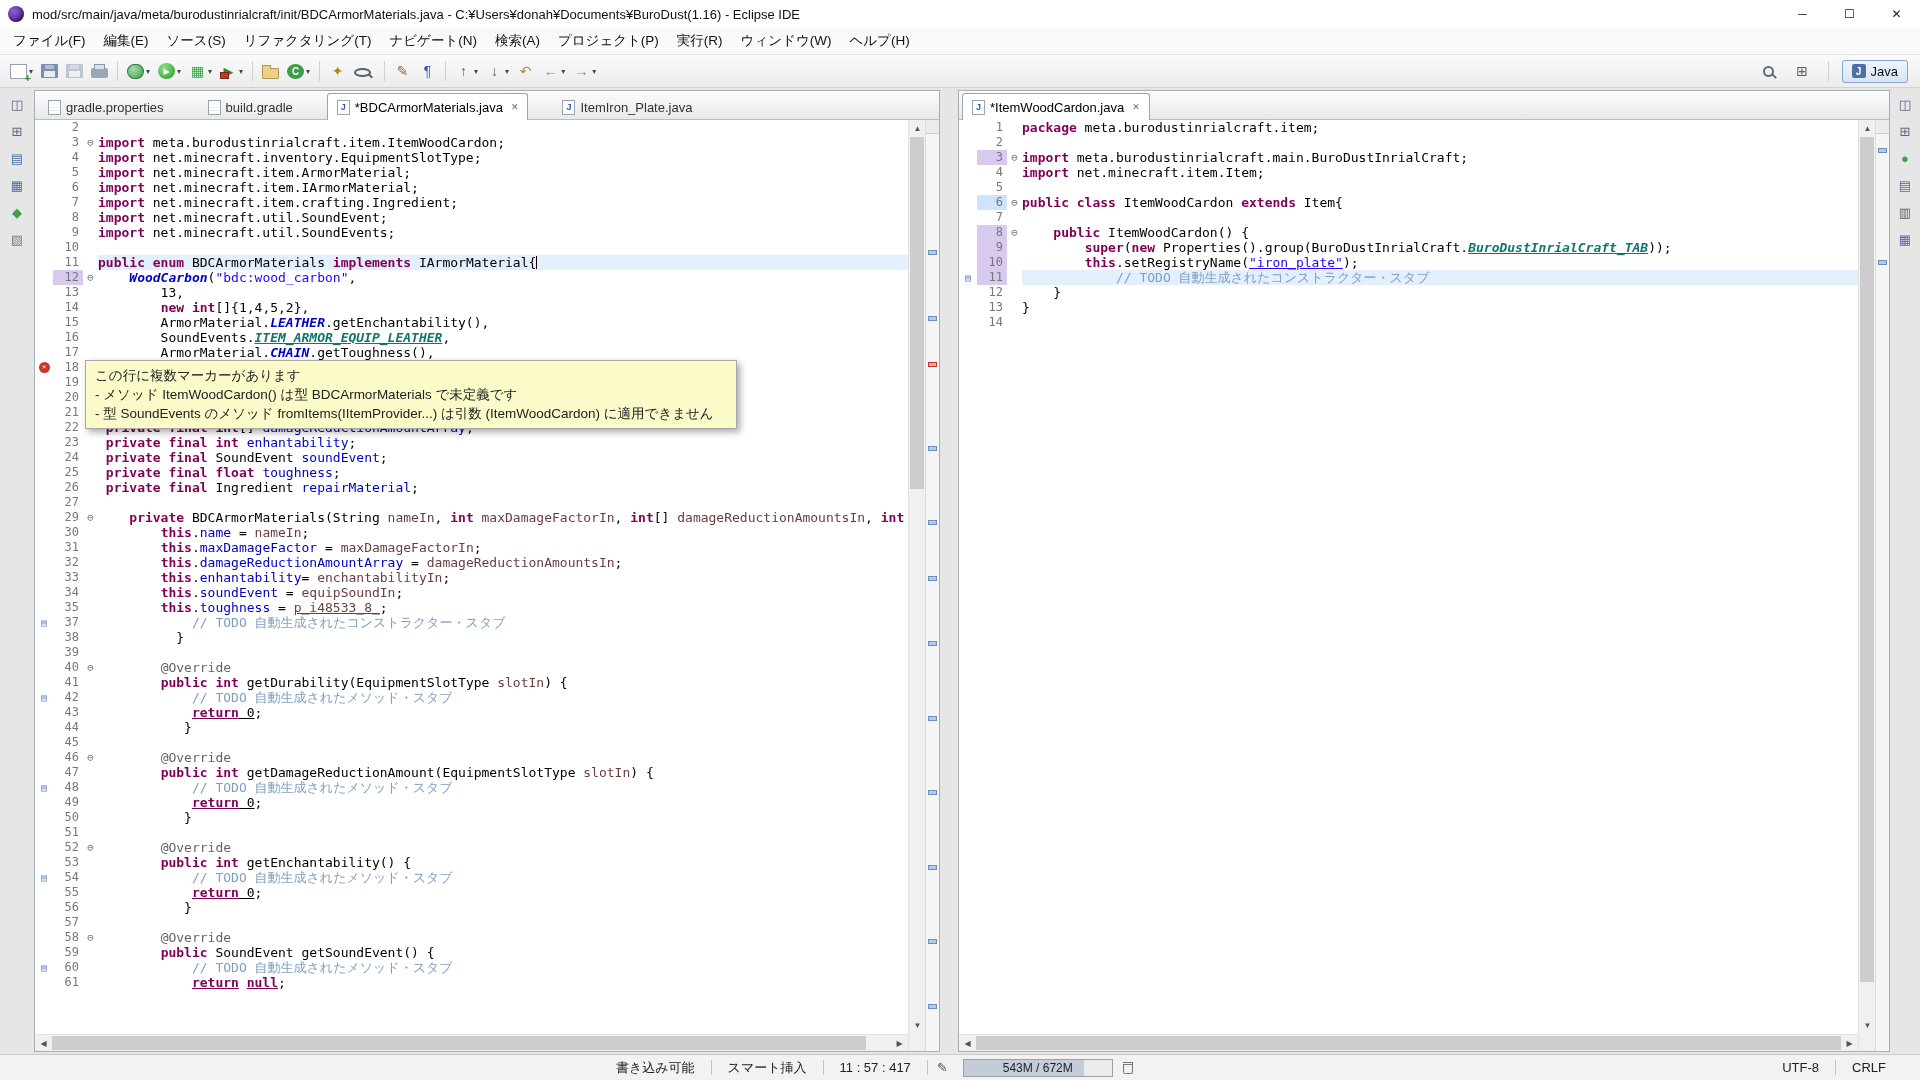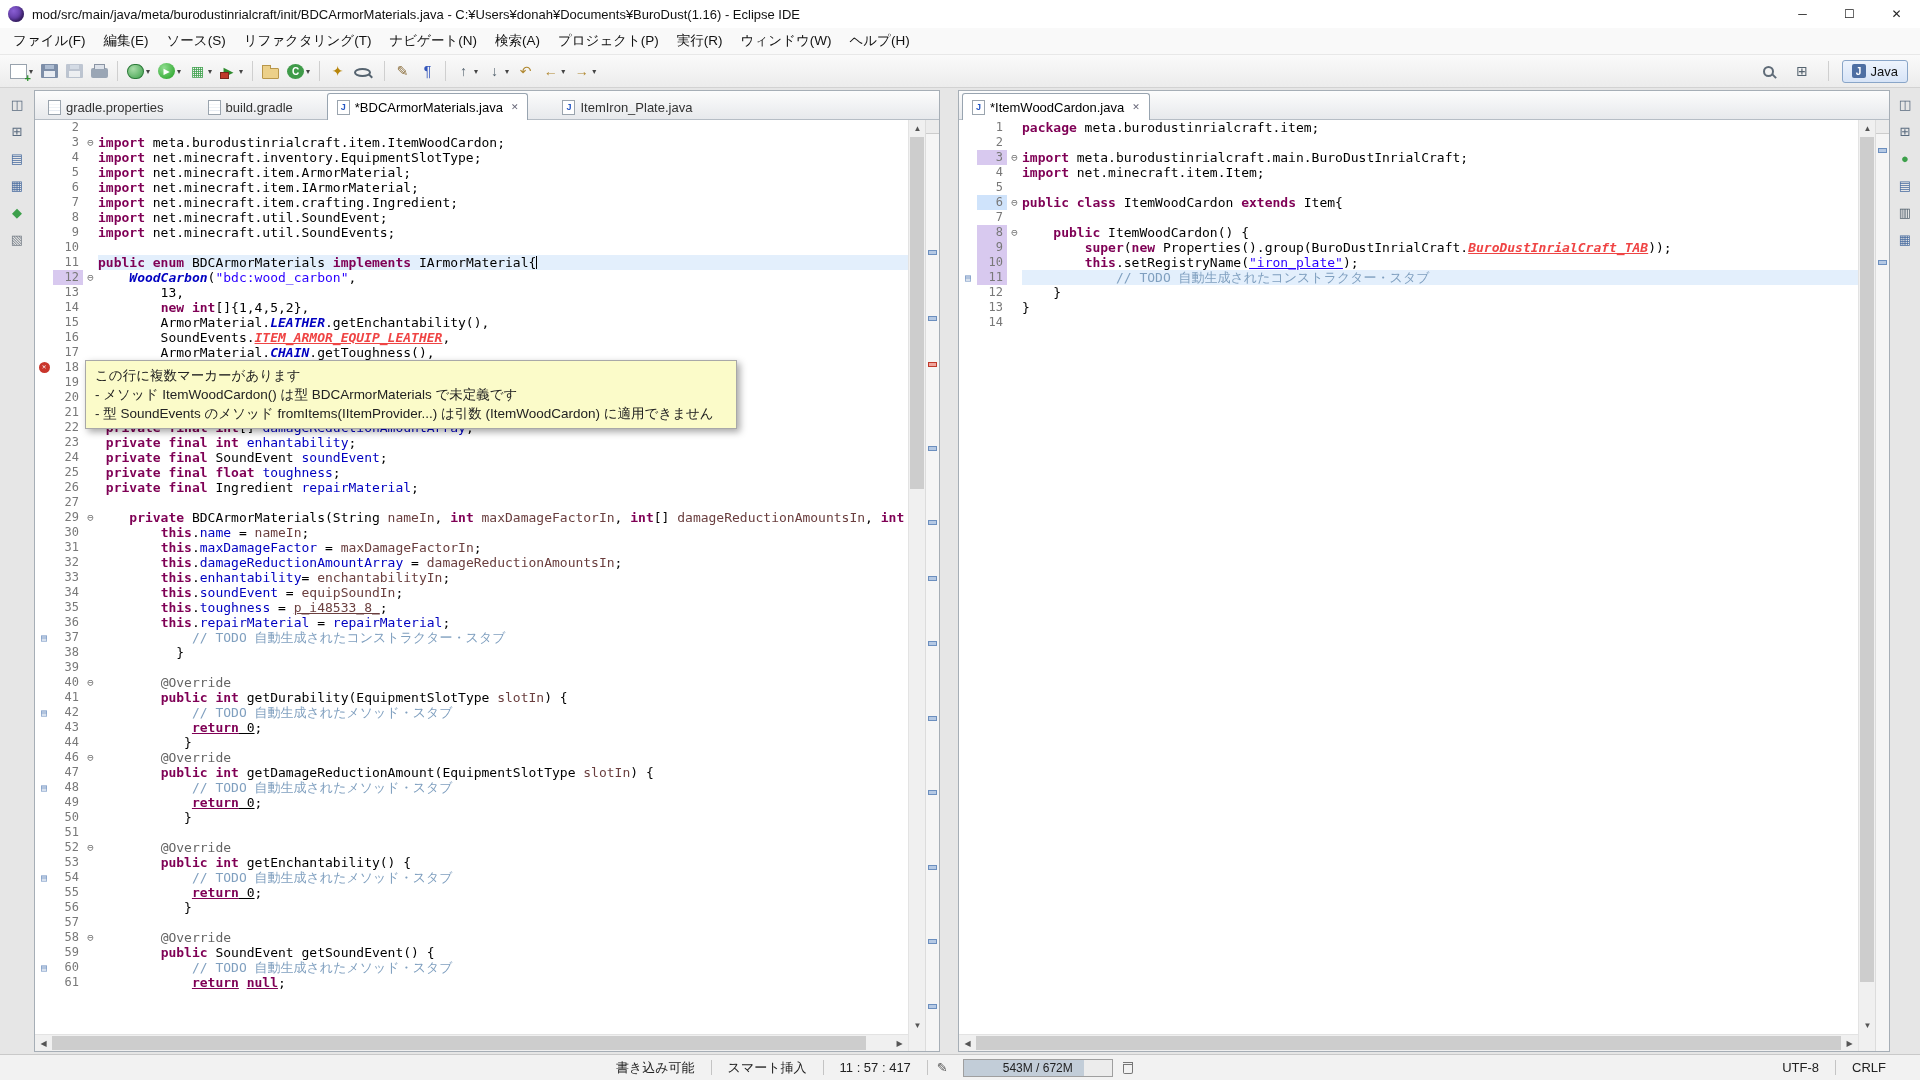--- a/index.html
+++ b/index.html
@@ -92,21 +92,21 @@
   .caret { display:inline-block; width:1px; height:13px; background:#000; vertical-align:-2px; }
 
   .tk-kw  { color:#7f0055; font-weight:bold; }
   .tk-kwu { color:#7f0055; font-weight:bold; text-decoration:underline; }
   .tk-d   { color:#000; }
   .tk-du  { color:#000; text-decoration:underline; }
   .tk-str { color:#2a00ff; }
   .tk-stru{ color:#2a00ff; text-decoration:underline; }
   .tk-field  { color:#0000c0; }
   .tk-sfield { color:#0000c0; font-weight:bold; font-style:italic; }
-  .tk-sfieldu{ color:#ef4444; font-weight:bold; font-style:italic; text-decoration:underline; }
+  .tk-sfieldu{ color:#0f766e; font-weight:bold; font-style:italic; text-decoration:underline; }
   .tk-param  { color:#6a3e3e; }
   .tk-paramu { color:#6a3e3e; text-decoration:underline; }
   .tk-task { color:#7f9fbf; }
   .tk-ann  { color:#646464; }
 
   .tooltip { position:absolute; z-index:5; background:#fbfbc9; border:1px solid #a8a8a8;
     box-shadow:3px 3px 7px rgba(0,0,0,.35); padding:5px 9px;
     font-family:"Liberation Sans","DejaVu Sans",sans-serif; font-size:13.5px; color:#222; }
   .tooltip-line { line-height:19px; white-space:nowrap; }
 
@@ -494,26 +494,20 @@
                 <span class="fold"></span>
                 <span class="txt"><span class="tk-d">        </span><span class="tk-kw">this</span><span class="tk-d">.</span><span class="tk-field">soundEvent</span><span class="tk-d"> = </span><span class="tk-param">equipSoundIn</span><span class="tk-d">;</span></span>
               </div>
               <div class="row">
                 <span class="mk"></span>
                 <span class="num">35</span>
                 <span class="fold"></span>
                 <span class="txt"><span class="tk-d">        </span><span class="tk-kw">this</span><span class="tk-d">.</span><span class="tk-field">toughness</span><span class="tk-d"> = </span><span class="tk-paramu">p_i48533_8_</span><span class="tk-d">;</span></span>
               </div>
               <div class="row">
-                <span class="mk"></span>
-                <span class="num">36</span>
-                <span class="fold"></span>
-                <span class="txt"><span class="tk-d">        </span><span class="tk-kw">this</span><span class="tk-d">.</span><span class="tk-field">repairMaterial</span><span class="tk-d"> = </span><span class="tk-field">repairMaterial</span><span class="tk-d">;</span></span>
-              </div>
-              <div class="row">
                 <span class="mk">
                   <span class="mktask">▤</span>
                 </span>
                 <span class="num">37</span>
                 <span class="fold"></span>
                 <span class="txt"><span class="tk-d">            </span><span class="tk-task">// TODO 自動生成されたコンストラクター・スタブ</span></span>
               </div>
               <div class="row">
                 <span class="mk"></span>
                 <span class="num">38</span>
@@ -550,20 +544,26 @@
                 <span class="mk"></span>
                 <span class="num">43</span>
                 <span class="fold"></span>
                 <span class="txt"><span class="tk-d">            </span><span class="tk-kwu">return</span><span class="tk-du"> 0</span><span class="tk-d">;</span></span>
               </div>
               <div class="row">
                 <span class="mk"></span>
                 <span class="num">44</span>
                 <span class="fold"></span>
                 <span class="txt"><span class="tk-d">           }</span></span>
+              </div>
+              <div class="row">
+                <span class="mk"></span>
+                <span class="num">45</span>
+                <span class="fold"></span>
+                <span class="txt"></span>
               </div>
               <div class="row">
                 <span class="mk"></span>
                 <span class="num">46</span>
                 <span class="fold"><span class="fic">⊖</span></span>
                 <span class="txt"><span class="tk-d">        </span><span class="tk-ann">@Override</span></span>
               </div>
               <div class="row">
                 <span class="mk"></span>
                 <span class="num">47</span>

